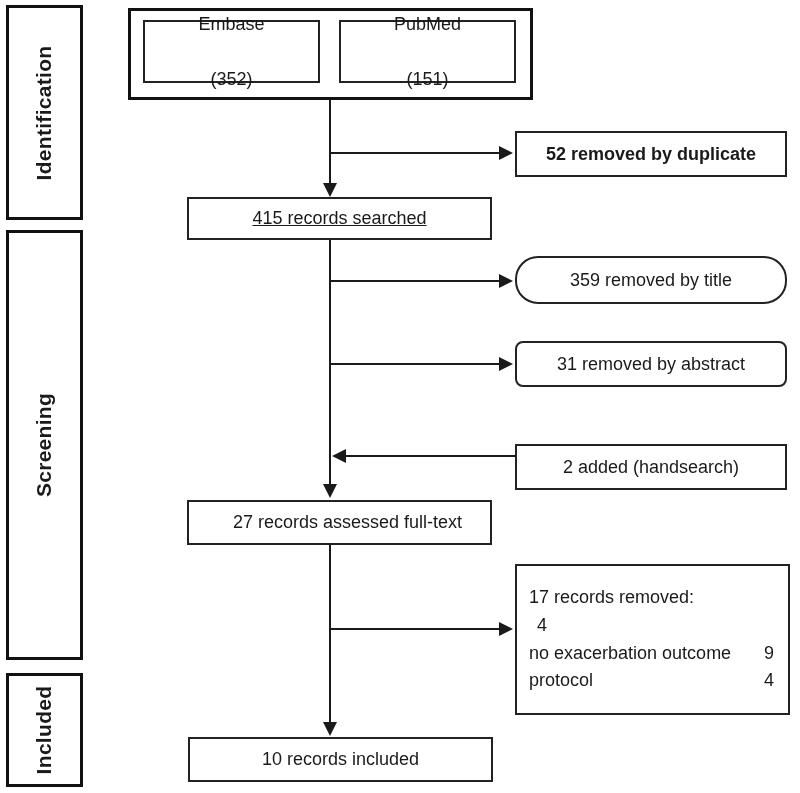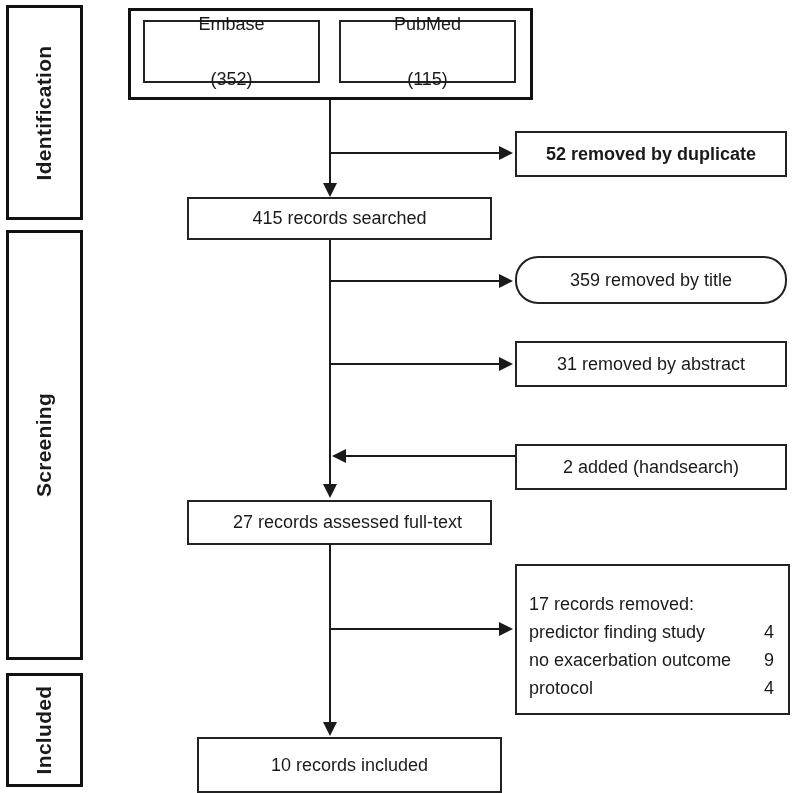--- a/index.html
+++ b/index.html
@@ -37,21 +37,21 @@
   .node-text{font-size:18px;line-height:1.25;}
   .source-box{flex-direction:column;}
   .connectors{position:absolute;left:0;top:0;pointer-events:none;}
   .detail-box{
     position:absolute;
     box-sizing:border-box;
     border:2px solid #222;
     background:#fff;
     display:flex;
     flex-direction:column;
-    justify-content:flex-end;
+    justify-content:center;
     padding:10px 14px 10px 12px;
     font-size:18px;
     line-height:1.55;
   }
   .reason-row{display:flex;justify-content:space-between;}
   .reason-count{padding-left:8px;}
 </style>
 </head>
 <body>
 
@@ -88,50 +88,49 @@
     <span>Included</span>
   </div>
 
   <div class="box thick" style="left:128px;top:8px;width:405px;height:92px;"></div>
   <div class="box thin source-box node-text" style="left:143px;top:20px;width:177px;height:63px;">
     <span>Embase</span>
     <span>(352)</span>
   </div>
   <div class="box thin source-box node-text" style="left:339px;top:20px;width:177px;height:63px;text-align:center;">
     <span>PubMed</span>
-    <span>(115)</span>
+    <span>(151)</span>
   </div>
 
-  <div class="box thin node-text" style="left:187px;top:197px;width:305px;height:43px;">
+  <div class="box thin node-text" style="left:187px;top:197px;width:305px;height:43px;text-decoration:underline;">
     <span>415 records searched</span>
   </div>
   <div class="box thin node-text" style="left:187px;top:500px;width:305px;height:45px;padding-left:16px;">
     <span>27 records assessed full-text</span>
   </div>
-  <div class="box thin node-text" style="left:188px;top:737px;width:305px;height:56px;margin-left:9px;">
+  <div class="box thin node-text" style="left:188px;top:737px;width:305px;height:45px;">
     <span>10 records included</span>
   </div>
 
   <div class="box thin node-text" style="left:515px;top:131px;width:272px;height:46px;font-weight:bold;">
     <span>52 removed by duplicate</span>
   </div>
   <div class="box thin node-text" style="left:515px;top:256px;width:272px;height:48px;border-radius:23px;">
     <span>359 removed by title</span>
   </div>
-  <div class="box thin node-text" style="left:515px;top:341px;width:272px;height:46px;">
+  <div class="box thin node-text" style="left:515px;top:341px;width:272px;height:46px;border-radius:8px;">
     <span>31 removed by abstract</span>
   </div>
   <div class="box thin node-text" style="left:515px;top:434px;width:272px;height:46px;margin-top:10px;">
     <span>2 added (handsearch)</span>
   </div>
 
   <div class="detail-box" style="left:515px;top:564px;width:275px;height:151px;">
     <div>17 records removed:</div>
     <div class="reason-row">
-      <span>predictor finding study</span>
       <span class="reason-count">4</span>
     </div>
     <div class="reason-row">
       <span>no exacerbation outcome</span>
       <span class="reason-count">9</span>
     </div>
     <div class="reason-row">
       <span>protocol</span>
       <span class="reason-count">4</span>
     </div>

